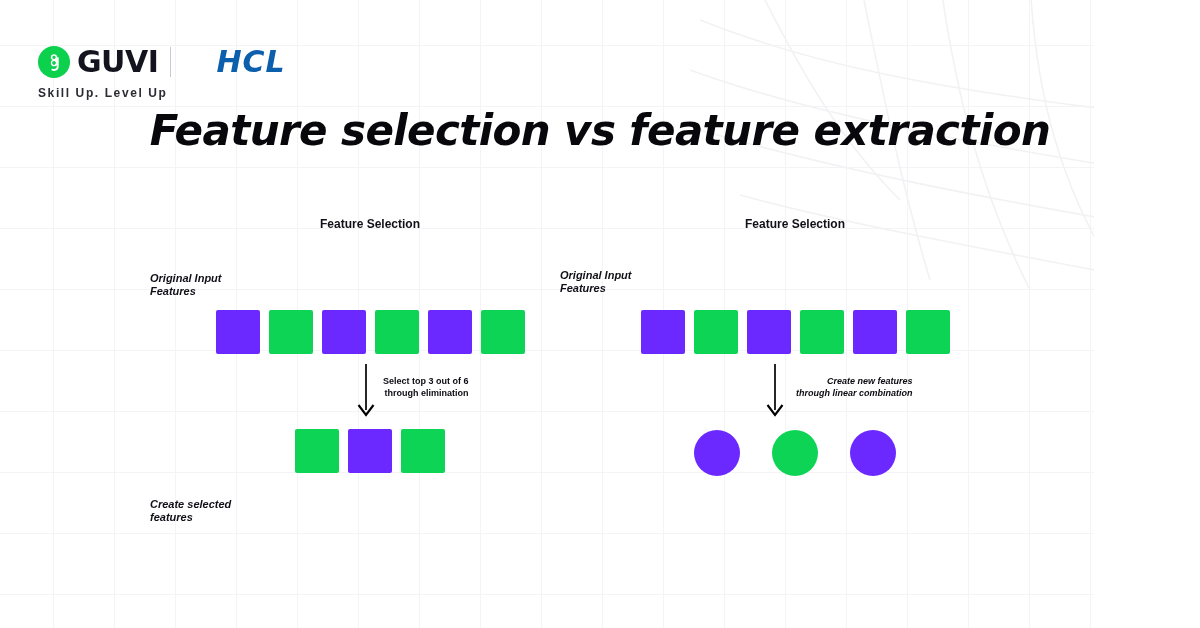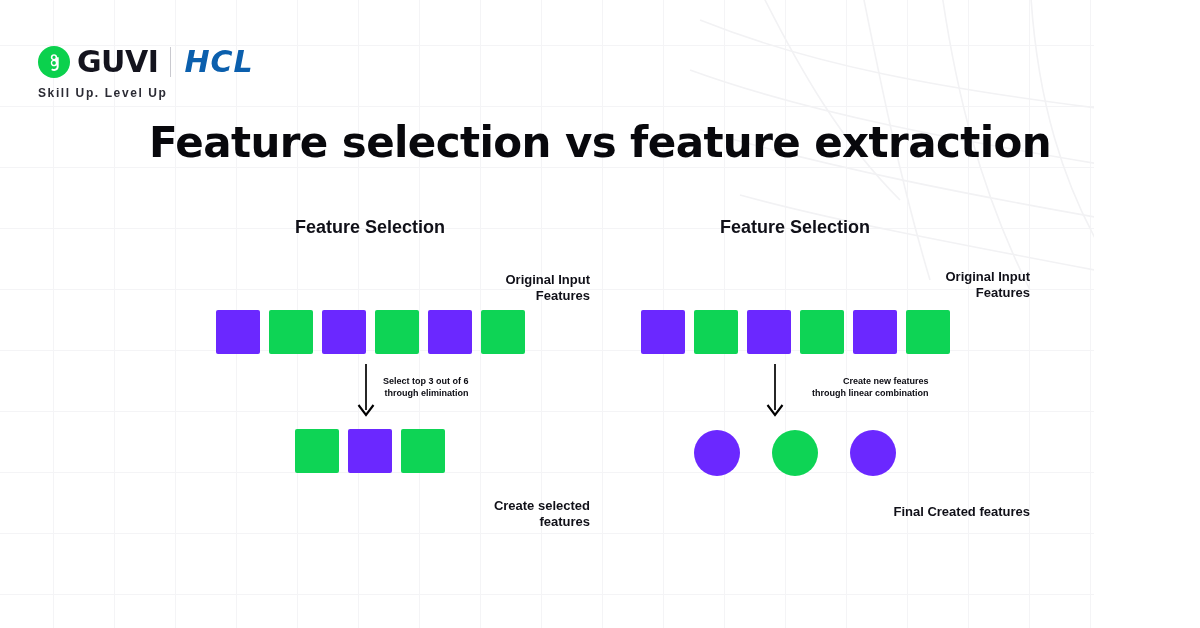--- a/index.html
+++ b/index.html
@@ -52,58 +52,60 @@
   }
   .logo-sep {
     width: 1px; height: 30px;
     background: #c9c9cf;
     margin: 0 13px 0 12px;
   }
   .hcl-word {
     font-family: "DejaVu Sans", sans-serif;
     font-size: 30px; font-weight: 700; font-style: italic;
     letter-spacing: 1px;
-    color: #0b5fad; line-height: 1;
+    color: #0b5fad; line-height: 1; margin-left: 32px;
   }
   .tagline {
     position: absolute; left: 38px; top: 86px;
     font-size: 12px; font-weight: 700;
     letter-spacing: 1.6px;
     color: #2b2b34;
   }
 
   
   .title {
-    position: absolute; left: 0; top: 118px; width: 1200px;
+    position: absolute; left: 0; top: 106px; width: 1200px;
     text-align: center;
     font-family: "DejaVu Sans", sans-serif;
     font-size: 42px; font-weight: 700;
     letter-spacing: -0.6px;
     color: #08080c;
+    font-style: italic;
   }
 
   
   .panel { position: absolute; top: 0; height: 628px; }
   .panel-left  { left: 150px;  width: 440px; }
   .panel-right { left: 560px;  width: 470px; }
 
   .panel-heading {
     position: absolute; top: 217px; width: 100%;
     text-align: center;
-    font-size: 18px; font-weight: 700;
+    font-size: 12px; font-weight: 700;
     color: #101018;
   }
 
   .caption {
     position: absolute; width: 100%;
-    text-align: right;
-    font-size: 13px; font-weight: 700;
+    text-align: left;
+    font-size: 11px; font-weight: 700;
     line-height: 1.22;
     color: #101018;
     white-space: pre-line;
+    font-style: italic;
   }
 
   
   .shape-row {
     position: absolute;
     display: flex;
     justify-content: center;
     align-items: center;
   }
   .sq {
@@ -214,25 +216,24 @@
       <div class="sq" style="background:#6b28ff"></div>
       <div class="sq" style="background:#0ed455"></div>
     </div>
 
     <div class="arrow" style="left:203px; top:364px;">
       <svg width="24" height="54" viewBox="0 0 24 54">
         <line x1="12" y1="0" x2="12" y2="46" stroke="#000" stroke-width="1.7"></line>
         <polyline points="4.5,41 12,51 19.5,41" fill="none" stroke="#000" stroke-width="2.1"></polyline>
       </svg>
     </div>
-    <div class="arrow-note" style="left:252px; top:376px;">Create new features
+    <div class="arrow-note" style="left:236px; top:376px;font-style:italic;">Create new features
 through linear combination</div>
 
     <div class="shape-row" style="top:430px; left:0; width:100%; gap:32px;">
       <div class="circ" style="background:#6b28ff"></div>
       <div class="circ" style="background:#0ed455"></div>
       <div class="circ" style="background:#6b28ff"></div>
     </div>
 
-    <div class="caption" style="top:504px;">Final Created features</div>
   </div>
 
 </div>
 
 </body></html>

